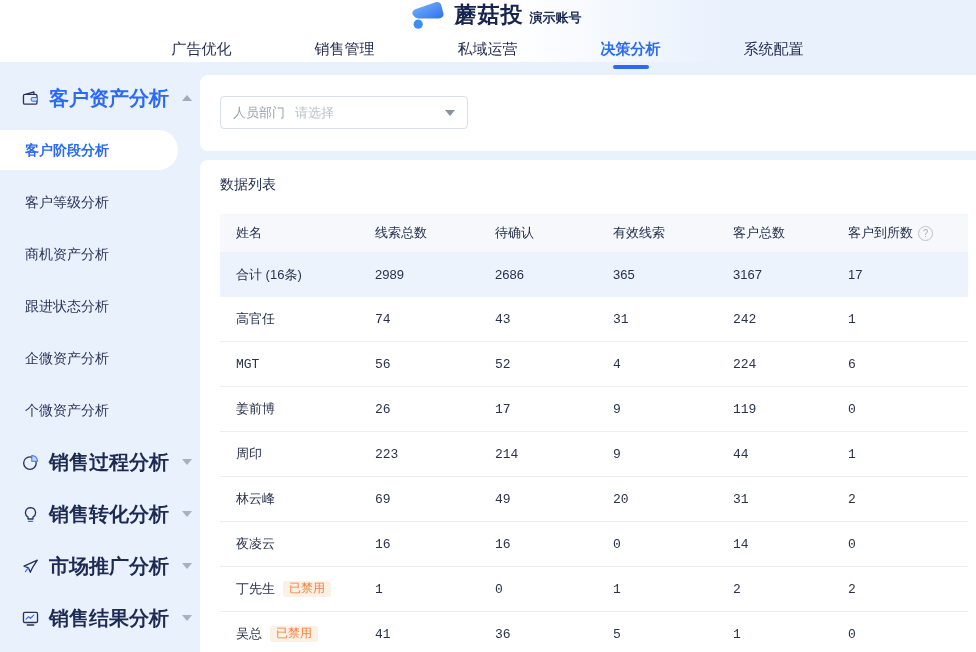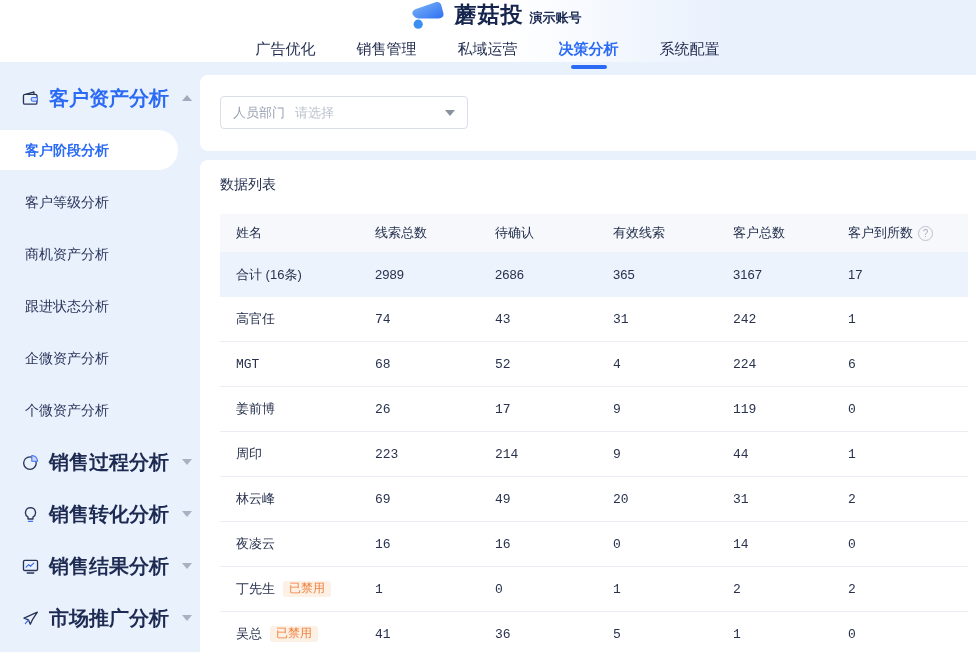--- a/index.html
+++ b/index.html
@@ -13,21 +13,21 @@
   
   .topbar {
     position:absolute; top:0; left:0; width:976px; height:62px;
     background:linear-gradient(90deg,#ffffff 0%,#ffffff 52%,#e9f1fd 74%);
     display:flex; align-items:center;flex-direction:column;
   }
   .brand { display:flex; align-items:center; padding-left:14px; cursor:default; }
   .brand .logo-svg { width:38px; height:30px; display:block; }
   .brand-name { font-size:22px; font-weight:800; color:#16254e; margin-left:8px; letter-spacing:1px; }
   .brand-account { font-size:13px; font-weight:600; color:#16254e; margin-left:6px; margin-top:6px; }
-  .topnav { display:flex; margin-left:40px; }
+  .topnav { display:flex; margin-left:40px;gap:42px; }
   .topnav-item {
     position:relative; font-size:15px; color:#1f2a4d; margin-right:41px;
     padding:10px 0 16px 0; cursor:pointer; white-space:nowrap; font-weight:500;
   }
   .topnav-item.active { color:#2a6af5; font-weight:700; }
   .topnav-item.active::after {
     content:""; position:absolute; left:50%; transform:translateX(-50%);
     bottom:6px; width:36px; height:4px; border-radius:2px; background:#2a6af5;
   }
   
@@ -135,33 +135,33 @@
     <div class="side-group">
       <span class="g-icon"><svg viewBox="0 0 20 20">
           <path d="M10 2.8 a5.3 5.3 0 0 1 2.6 9.9 l0 2 h-5.2 l0-2 A5.3 5.3 0 0 1 10 2.8 Z" fill="none" stroke="#273459" stroke-width="1.4" stroke-linejoin="round"></path>
           <path d="M7.8 17.2 h4.4" stroke="#3f6ef0" stroke-width="1.4" stroke-linecap="round"></path>
         </svg></span>
       <span class="g-label">销售转化分析</span>
       <span class="caret down"></span>
     </div>
     <div class="side-group">
       <span class="g-icon"><svg viewBox="0 0 20 20">
+          <path d="M17.2 3.4 L3.2 9.6 L7.8 11.4 L9.8 16 L12.4 10.6 Z" fill="none" stroke="#273459" stroke-width="1.4" stroke-linejoin="round"></path>
+          <path d="M7.8 11.4 L4.6 15.4" stroke="#3f6ef0" stroke-width="1.3" stroke-linecap="round"></path>
+        </svg></span>
+      <span class="g-label">市场推广分析</span>
+      <span class="caret down"></span>
+    </div>
+    <div class="side-group">
+      <span class="g-icon"><svg viewBox="0 0 20 20">
           <rect x="2.6" y="3.6" width="14.8" height="10.6" rx="1.4" fill="none" stroke="#273459" stroke-width="1.4"></rect>
           <path d="M5.4 10.6 l2.6-2.6 2 1.8 3.4-3.4" fill="none" stroke="#3f6ef0" stroke-width="1.3" stroke-linecap="round" stroke-linejoin="round"></path>
           <path d="M6.6 16.8 h6.8" stroke="#273459" stroke-width="1.4" stroke-linecap="round"></path>
         </svg></span>
       <span class="g-label">销售结果分析</span>
-      <span class="caret down"></span>
-    </div>
-    <div class="side-group">
-      <span class="g-icon"><svg viewBox="0 0 20 20">
-          <path d="M17.2 3.4 L3.2 9.6 L7.8 11.4 L9.8 16 L12.4 10.6 Z" fill="none" stroke="#273459" stroke-width="1.4" stroke-linejoin="round"></path>
-          <path d="M7.8 11.4 L4.6 15.4" stroke="#3f6ef0" stroke-width="1.3" stroke-linecap="round"></path>
-        </svg></span>
-      <span class="g-label">市场推广分析</span>
       <span class="caret down"></span>
     </div>
   </div>
 
 <div class="main">
   <div class="card filter-card">
     <div class="select">
       <span class="select-label">人员部门</span>
       <span class="select-placeholder">请选择</span>
       <span class="select-caret"></span>
@@ -207,21 +207,21 @@
           <div class="t-cell">74</div>
           <div class="t-cell">43</div>
           <div class="t-cell">31</div>
           <div class="t-cell">242</div>
           <div class="t-cell">1</div>
         </div>
         <div class="t-row t-data">
           <div class="t-cell first">
             <span>MGT</span>
           </div>
-          <div class="t-cell">68</div>
+          <div class="t-cell">56</div>
           <div class="t-cell">52</div>
           <div class="t-cell">4</div>
           <div class="t-cell">224</div>
           <div class="t-cell">6</div>
         </div>
         <div class="t-row t-data">
           <div class="t-cell first">
             <span>姜前博</span>
           </div>
           <div class="t-cell">26</div>

